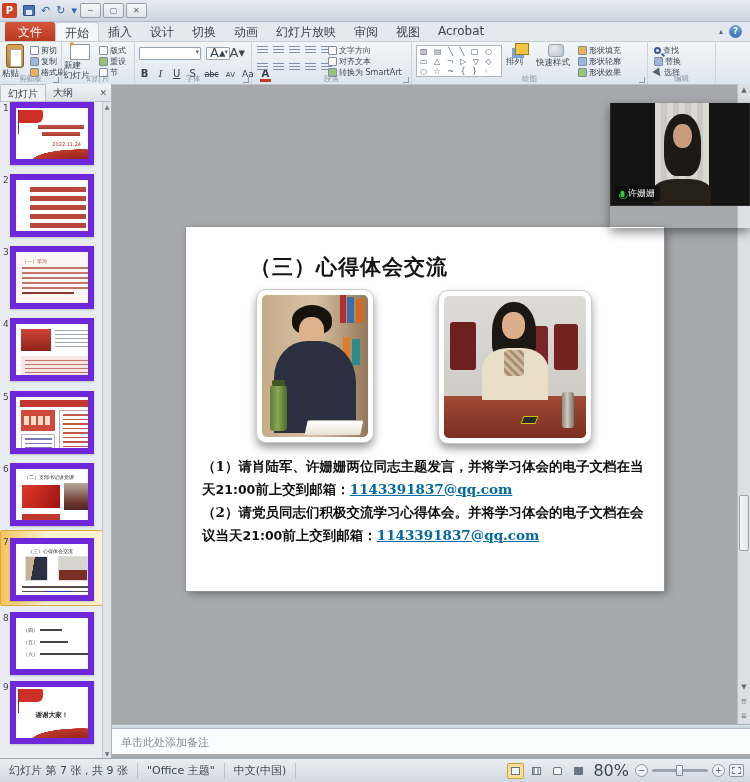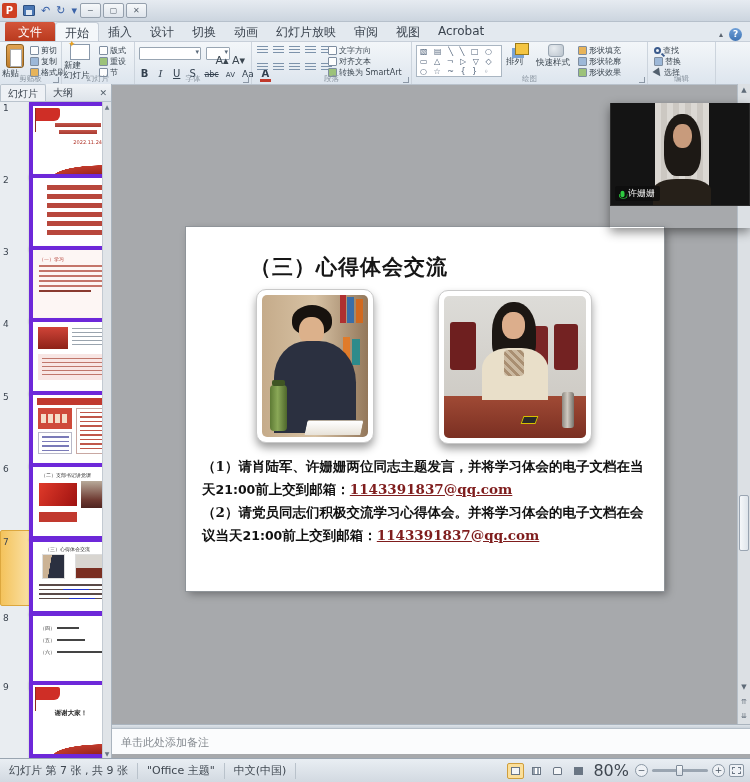--- a/index.html
+++ b/index.html
@@ -14,21 +14,21 @@
   .qat-btn { font-size:11px; color:#3a62a8; padding:0 3px; line-height:20px; }
   .qat-save { width:12px; height:11px; background:#4a77b4; border:1px solid #2d4f80; border-radius:1px; position:relative; margin:0 3px; }
   .qat-save:after { content:""; position:absolute; left:2px; top:4px; width:6px; height:5px; background:#dfe8f2; }
   #title-text { flex:1; text-align:center; font-size:11px; color:#6b6f75; white-space:nowrap; overflow:hidden; }
   .win-btns { display:flex; gap:2px; margin-right:5px; }
   .win-btn { width:21px; height:15px; border:1px solid #95a0ad; border-radius:2px;
     background:linear-gradient(#f6f8fa,#dfe5ec); font-size:8px; color:#5b6570; text-align:center; line-height:13px; }
 
   
   #tabrow { position:absolute; left:0; top:22px; width:750px; height:20px; background:#e3e9ef;
-    display:flex; align-items:flex-end; border-bottom:1px solid #c7cfd9; }
+    display:flex; border-bottom:1px solid #c7cfd9; }
   .tab-file { background:linear-gradient(#d4553a,#b93a1e); color:#fff; font-size:12px; padding:2px 13px;
     border-radius:2px 2px 0 0; margin-left:5px; height:19px; }
   .tab { font-size:12px; color:#3b444f; padding:2px 9px; height:19px; }
   .tab.active { background:#f4f7fa; border:1px solid #c7cfd9; border-bottom:none; border-radius:3px 3px 0 0; }
   #tabrow-right { margin-left:auto; display:flex; align-items:center; gap:6px; margin-right:8px; }
   #collapse-ribbon { font-size:8px; color:#5b6570; }
   #help-btn { width:13px; height:13px; border-radius:50%; background:linear-gradient(#6fa0d8,#3f74b4);
     color:#fff; font-size:9px; text-align:center; line-height:13px; font-weight:bold; }
 
   
@@ -69,22 +69,22 @@
   #pane-header { position:absolute; left:0; top:0; width:100%; height:18px;
     background:linear-gradient(#f0f3f6,#dde3ea); border-bottom:1px solid #b9c3cd; display:flex; align-items:flex-end; font-size:10px; color:#3b444f; }
   .pane-tab { padding:2px 7px; height:17px; }
   .pane-tab.active { background:#eef1f5; border:1px solid #b9c3cd; border-bottom:none; border-radius:2px 2px 0 0; }
   #pane-close { margin-left:auto; margin-right:4px; font-size:9px; color:#55606c; line-height:16px; }
   #pane-list { position:absolute; left:0; top:18px; right:0; bottom:0; overflow:hidden; }
   #pane-scroll { position:absolute; right:0; top:0; width:9px; bottom:0; background:#e0e4e8; border-left:1px solid #c3cad2;
     font-size:6px; color:#6a7684; text-align:center; }
   .trow { position:absolute; left:0; width:103px; height:66px; }
   .tnum { position:absolute; left:3px; top:1px; font-size:9px; color:#3b444f; }
-  .tbox { position:absolute; left:29px; top:0; width:84px; height:77px; background:#fff;
-    border:4px solid #6d28d9; box-shadow:0 1px 2px rgba(0,0,0,.18); overflow:hidden; }
+  .tbox { position:absolute; left:10px; top:0; width:84px; height:63px; background:#fff;
+    border:6px solid #6d28d9; box-shadow:0 1px 2px rgba(0,0,0,.18); overflow:hidden; }
   #sel-row { position:absolute; left:0; top:428px; width:103px; height:76px; border:1px solid #dca73e; border-radius:2px;
     background:linear-gradient(90deg,#f4c35c,#fdf2cf 45%); }
   .red-bar { background:linear-gradient(#c4564a,#a83a30); }
   .swoosh { position:absolute; right:0; bottom:0; width:70px; height:13px;
     background:radial-gradient(ellipse at 90% 120%, #8e1f16 0%, #c0392b 55%, transparent 56%); }
   .flag { position:absolute; left:3px; top:2px; width:24px; height:13px; background:#cf2e26; border-radius:0 2px 6px 0; }
   .flag:after { content:""; position:absolute; left:-1px; top:0; width:1px; height:24px; background:#8e2b20; }
   .tiny-red { font-size:5px; color:#b03227; }
   .tiny-dark { font-size:5px; color:#2a2a2a; }
 
@@ -92,21 +92,21 @@
   #slide { position:absolute; left:186px; top:227px; width:478px; height:364px; background:#fff;
     box-shadow:0 0 0 1px #8f9499, 3px 3px 8px rgba(0,0,0,.35); }
   #slide-title { position:absolute; left:64px; top:26px; font-family:"DejaVu Serif","Liberation Serif",serif;
     font-size:21px; font-weight:700; color:#161616; letter-spacing:1px; }
   .photo-frame { position:absolute; background:#fff; border:1px solid #c9c9c9; border-radius:10px; padding:5px;
     box-shadow:0 5px 9px rgba(0,0,0,.38); }
   .photo-inner { width:100%; height:100%; border-radius:5px; position:relative; overflow:hidden; }
   #slide-text { position:absolute; left:16px; top:228px; width:448px; font-family:"DejaVu Serif","Liberation Serif",serif;
     font-size:13.5px; font-weight:600; color:#121212; line-height:22.5px; }
   .time { font-family:"DejaVu Sans","Liberation Sans",sans-serif; font-size:12.5px; font-weight:700; }
-  .email-link { color:#7f1d1d; text-decoration:underline;text-align:right; }
+  .email-link { color:#0369a1; text-decoration:underline;text-align:right; }
 
   
   .pl-bg { position:absolute; inset:0; background:linear-gradient(90deg,#c5ab8a,#d7c2a4 50%,#93775a); }
   .pl-book1{position:absolute;right:14px;top:2px;width:7px;height:26px;background:#3a6ea8;}
   .pl-book2{position:absolute;right:5px;top:4px;width:7px;height:24px;background:#d2691e;}
   .pl-book3{position:absolute;right:22px;top:0;width:6px;height:28px;background:#b03030;}
   .pl-book4{position:absolute;right:8px;top:44px;width:8px;height:26px;background:#2e8b8b;}
   .pl-book5{position:absolute;right:18px;top:42px;width:7px;height:28px;background:#e07b2a;}
   .pl-hair { position:absolute; left:30px; top:10px; width:40px; height:30px; background:#17120e; border-radius:50% 50% 40% 40%; }
   .pl-face { position:absolute; left:37px; top:22px; width:25px; height:28px; background:#dcb18b; border-radius:45%; }
@@ -270,21 +270,21 @@
     <div style="position:absolute;left:4px;top:20px;white-space:nowrap;">
       <span class="fbtn" style="font-weight:bold;">B</span>
       <span class="fbtn" style="font-style:italic;font-family:'DejaVu Serif',serif;">I</span>
       <span class="fbtn" style="text-decoration:underline;">U</span>
       <span class="fbtn">S</span>
       <span class="fbtn" style="font-size:8px;text-decoration:line-through;">abc</span>
       <span class="fbtn" style="font-size:7px;">AV</span>
       <span class="fbtn" style="font-size:9px;">Aa</span>
       <span class="fbtn" style="border-bottom:3px solid #c0392b;font-weight:bold;">A</span>
     </div>
-    <div style="position:absolute;right:6px;top:12px;font-size:11px;color:#3b4650;">
+    <div style="position:absolute;right:6px;top:3px;font-size:13px;color:#3b4650;">
       <span>A▴</span>
       <span>A▾</span>
     </div>
     <div class="glabel">字体</div>
     <span class="dlg"></span>
   </div>
 
   <div class="rgroup" style="left:252px;width:160px;">
     <div style="position:absolute;left:5px;top:4px;display:flex;gap:5px;">
       <span class="lines-icon"></span>

